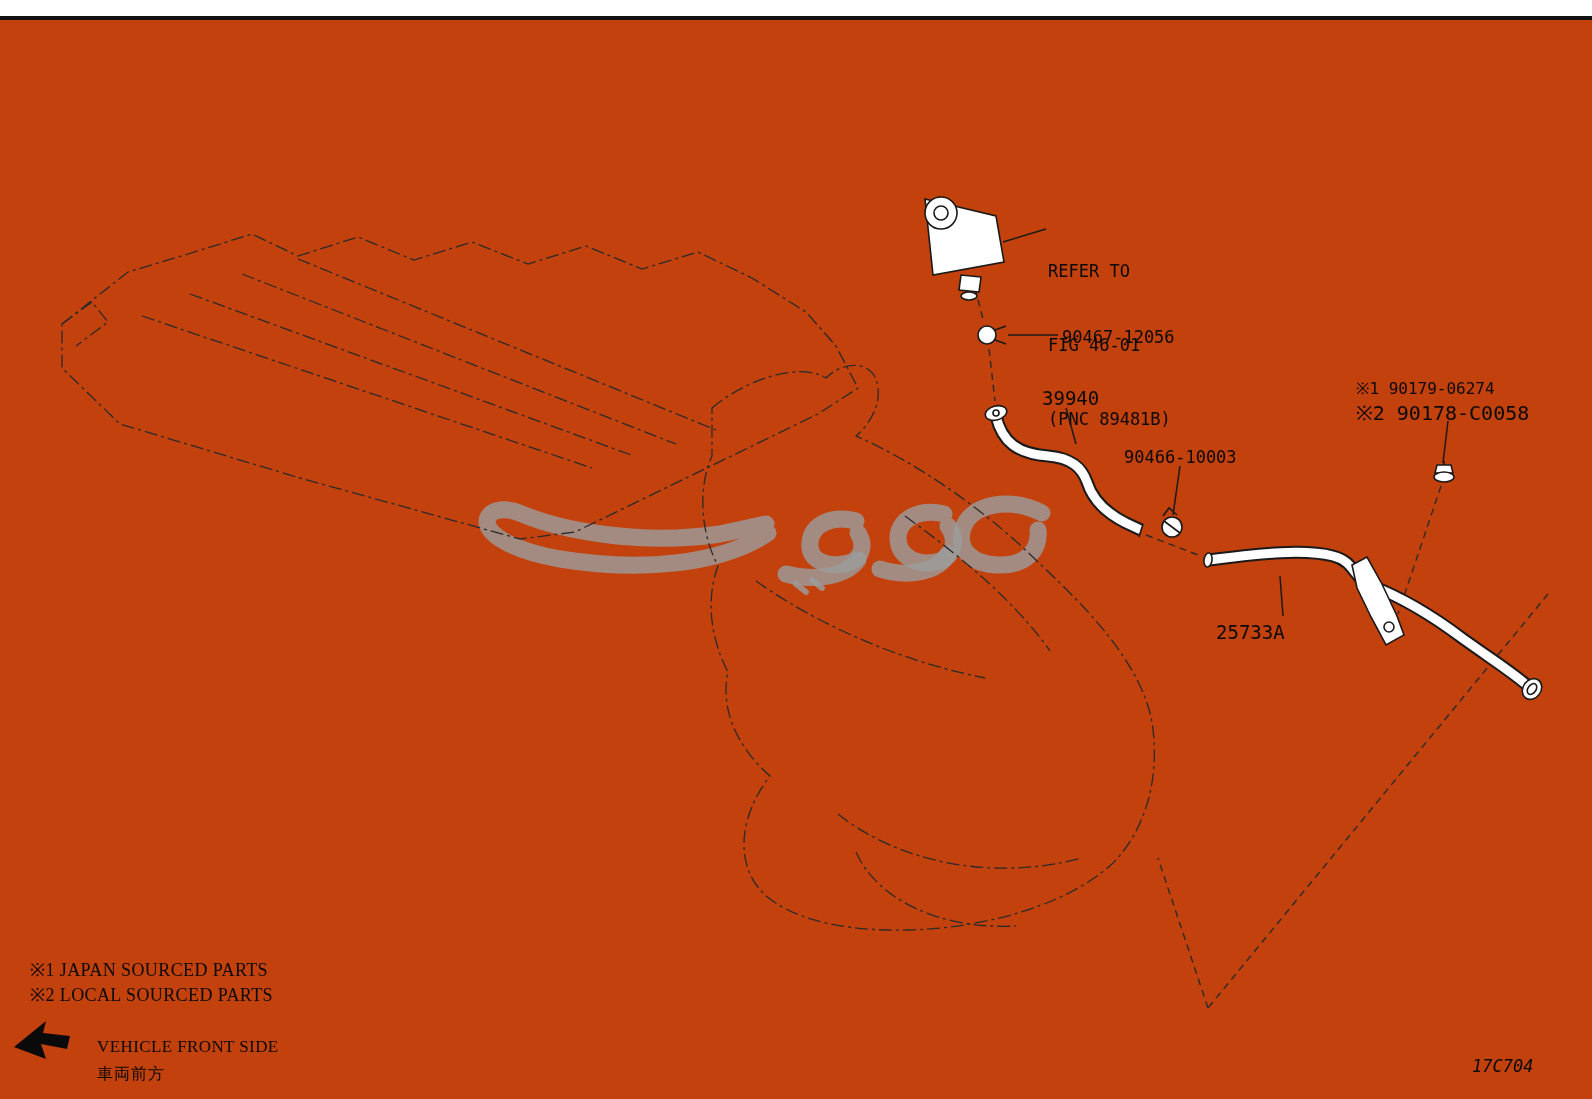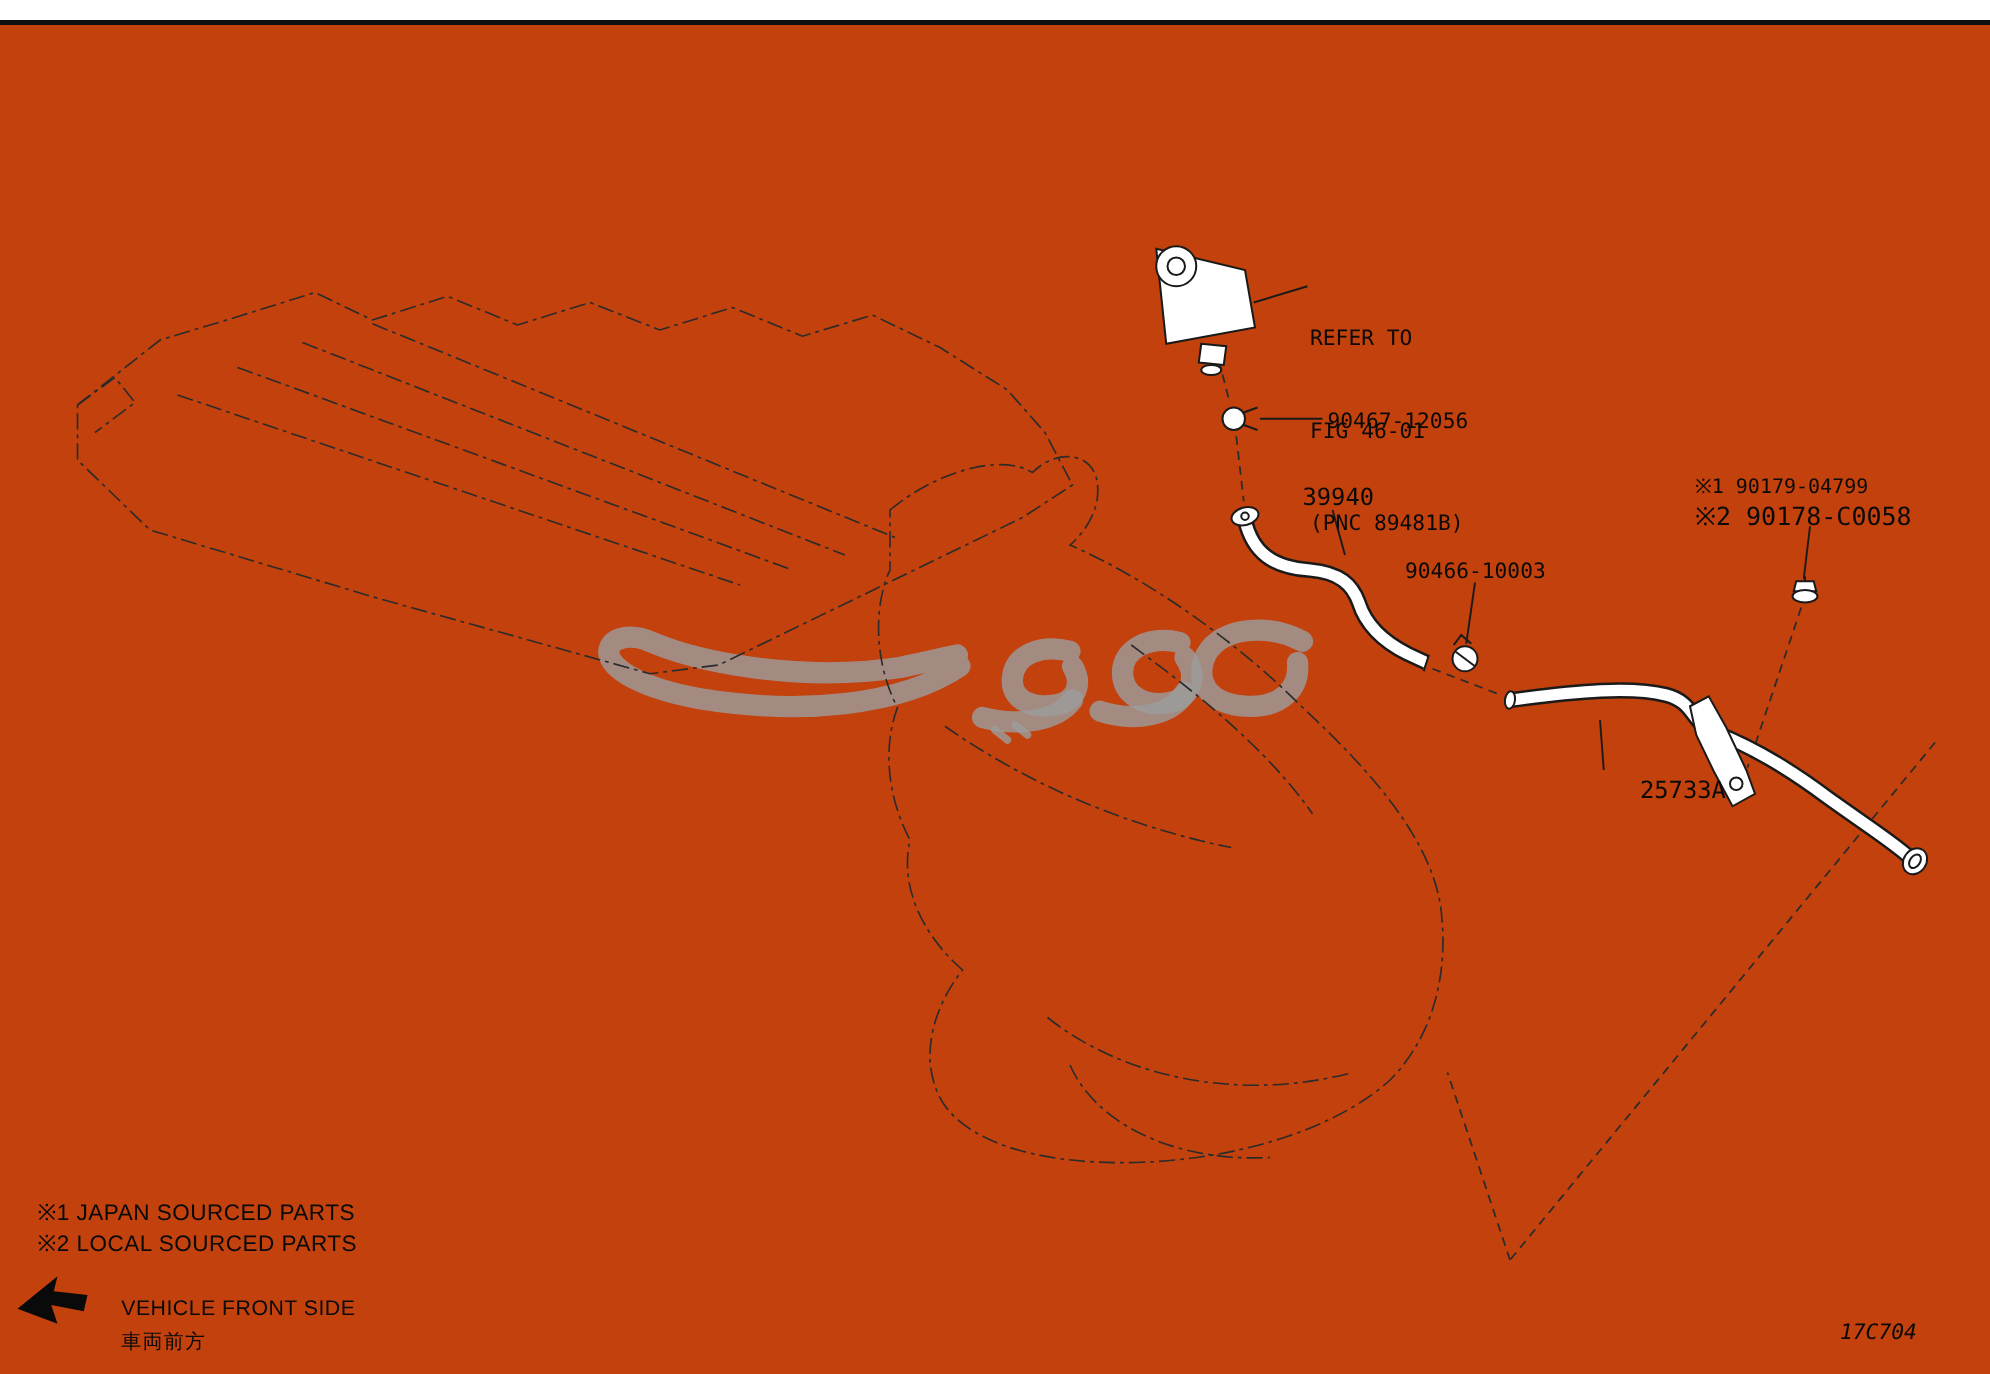--- a/index.html
+++ b/index.html
@@ -16,21 +16,21 @@
   .label{
     position:absolute;
     white-space:pre;
     color:#0a0a0a;
     font-family:"DejaVu Sans Mono", monospace;
     font-size:17px;
     line-height:1.45;
   }
   .label.big{font-size:19px;}
   .label.sans{
-    font-family:Liberation Sans, sans-serif;
+    font-family:Liberation Serif, serif;
     font-size:18px;
     letter-spacing:0.4px;
   }
   .label.jp{
     font-family:"Liberation Sans", sans-serif;
     font-size:16px;
     letter-spacing:1px;
   }
   .label.code{font-size:17px;}
   
@@ -150,25 +150,25 @@
     <div>FIG 46-01</div>
     <div>(PNC 89481B)</div>
   </div>
 
   <div class="label" style="left:1062px;top:309px;">90467-12056</div>
 
   <div class="label big" style="left:1042px;top:369px;">39940</div>
 
   <div class="label" style="left:1124px;top:429px;">90466-10003</div>
 
-  <div class="label" style="left:1356px;top:361px;font-size:16px;">※1 90179-04799</div>
+  <div class="label" style="left:1356px;top:361px;font-size:16px;">※1 90179-06274</div>
 
   <div class="label" style="left:1356px;top:383px;font-size:20px;">※2 90178-C0058</div>
 
-  <div class="label big" style="left:1312px;top:603px;">25733A</div>
+  <div class="label big" style="left:1216px;top:603px;">25733A</div>
 
   <div class="label sans" style="left:30px;top:941px;">※1 JAPAN SOURCED PARTS</div>
 
   <div class="label sans" style="left:30px;top:966px;">※2 LOCAL SOURCED PARTS</div>
 
   <div class="label jp" style="left:97px;top:1046px;">車両前方</div>
 
   <div class="label sans" style="left:97px;top:1019px;font-size:17px;">VEHICLE FRONT SIDE</div>
 
   <div class="label code" style="left:1472px;top:1038px;font-style:italic;">17C704</div>

